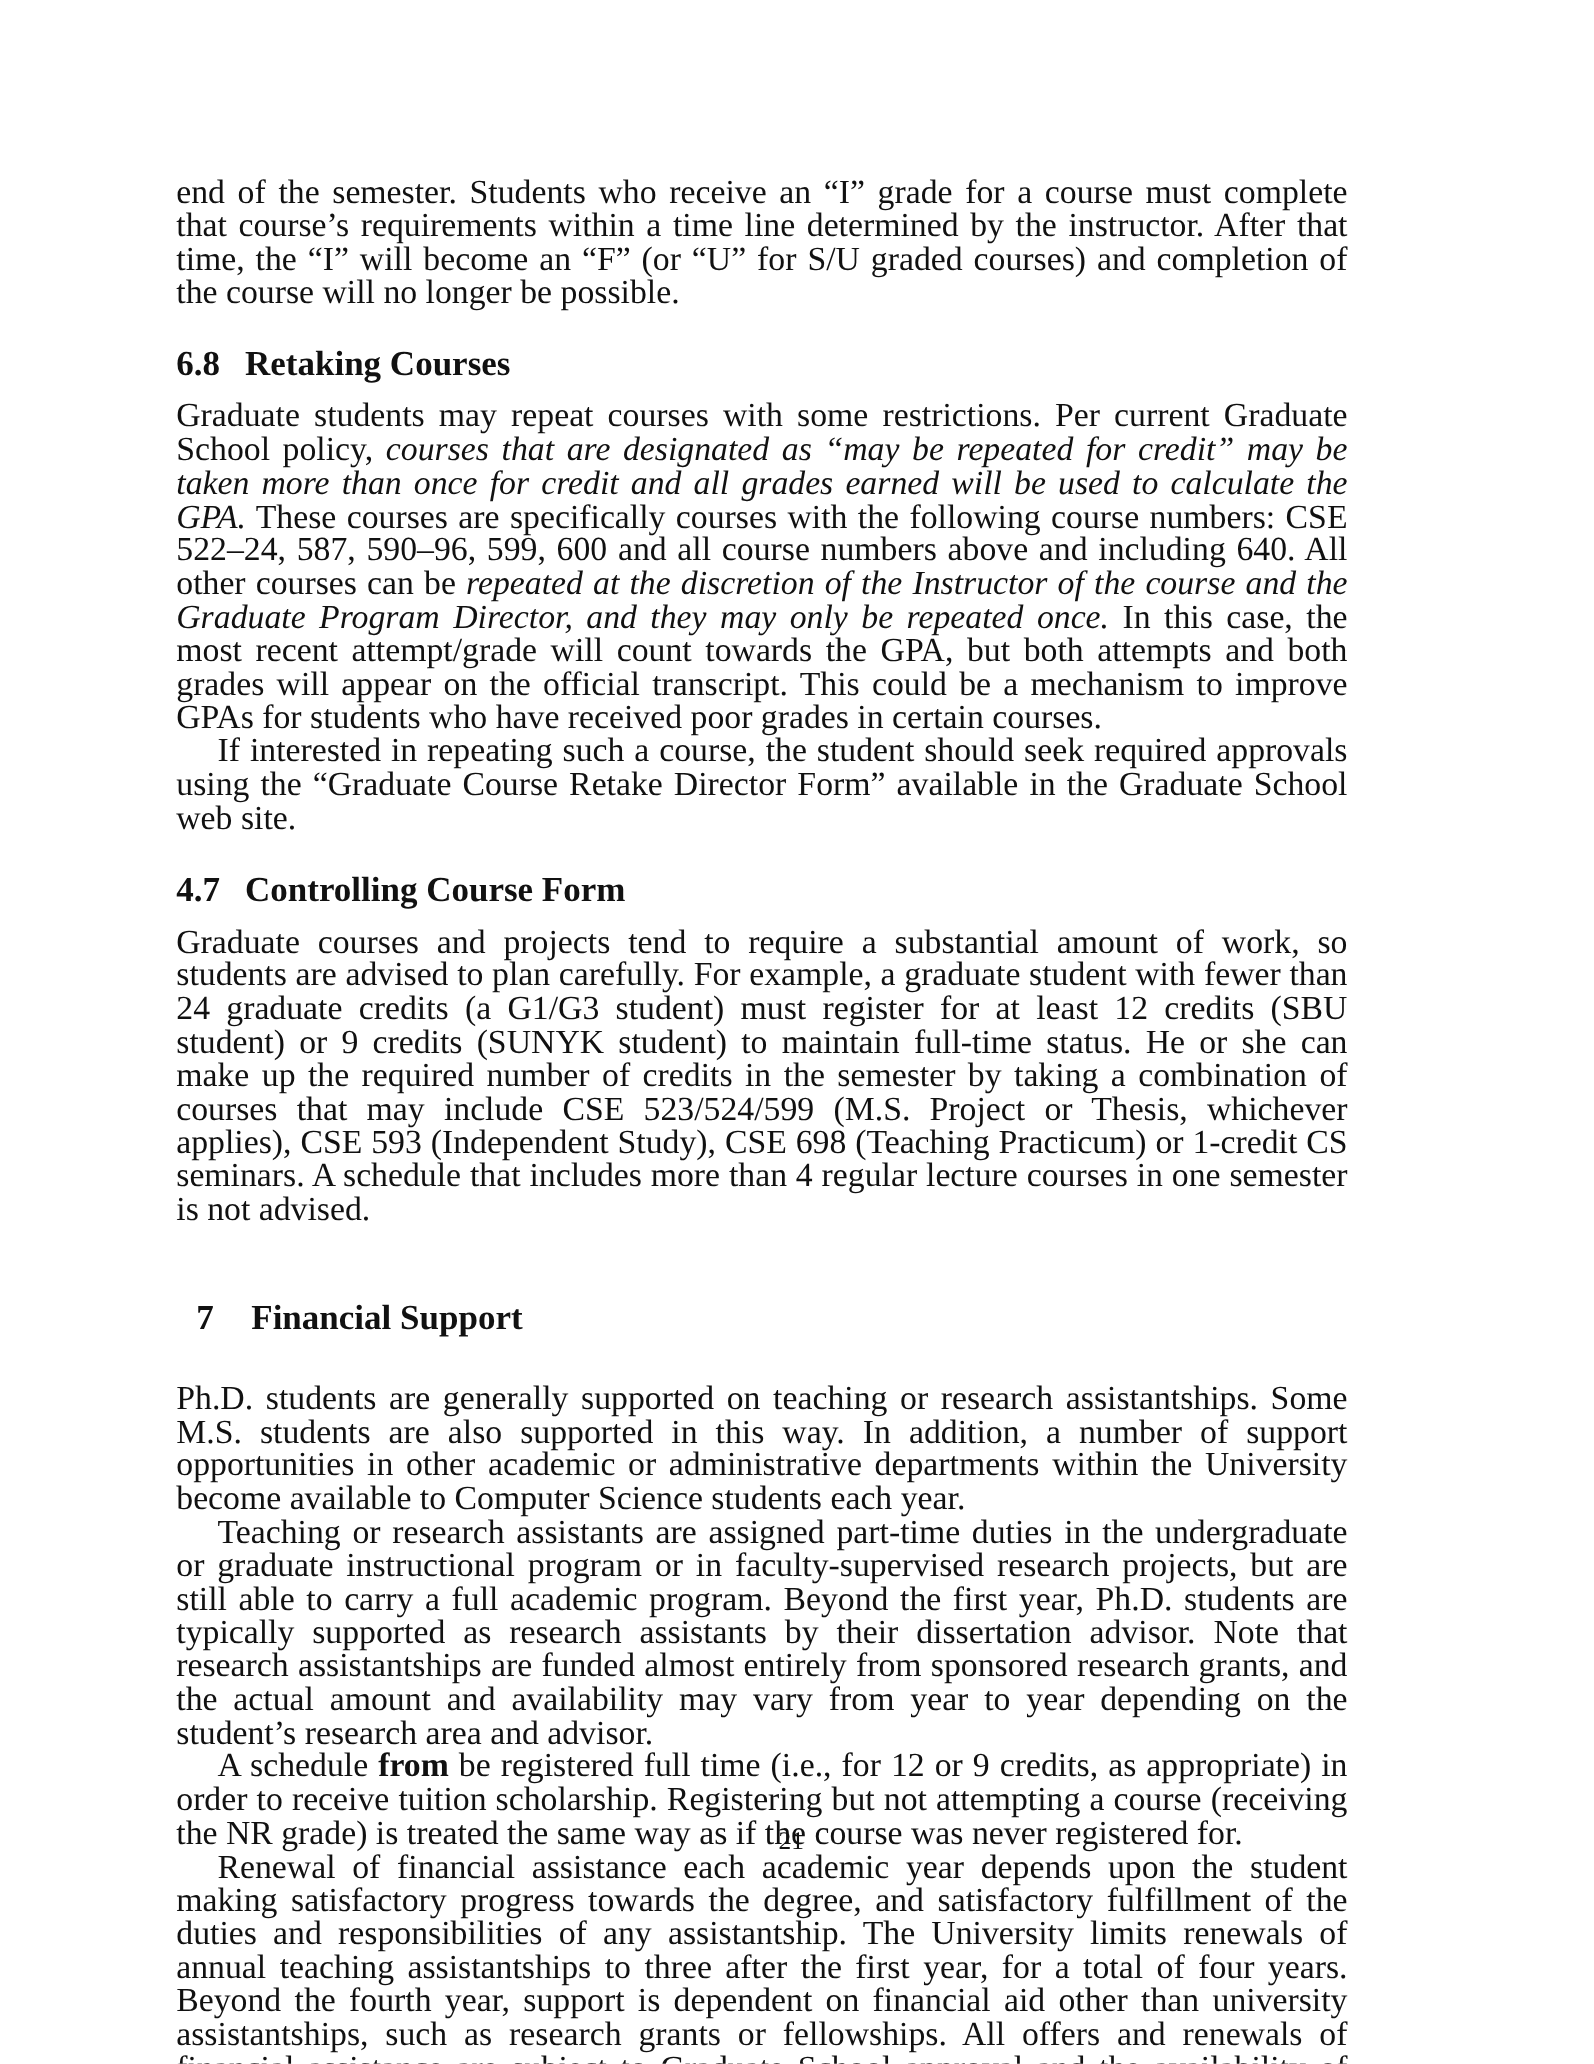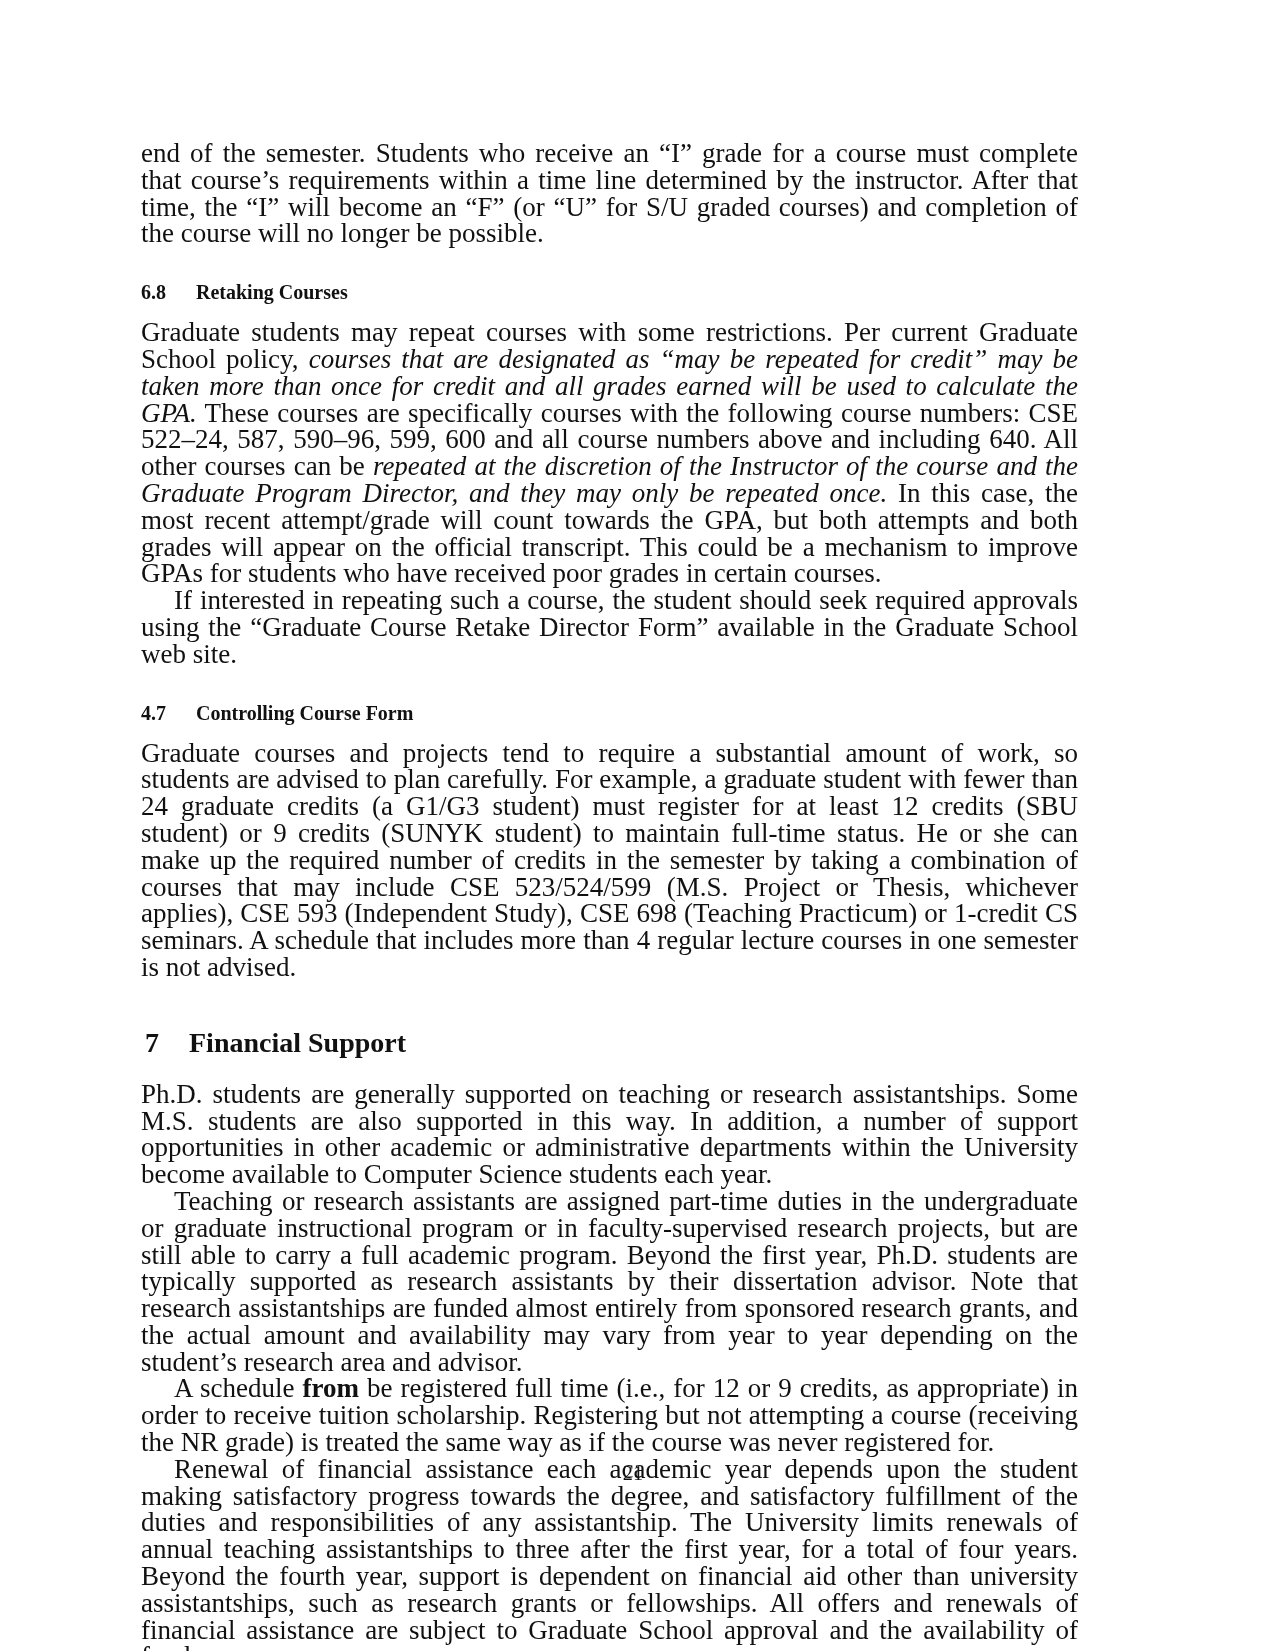--- a/index.html
+++ b/index.html
@@ -1,22 +1,22 @@
 <!DOCTYPE html>
 <html><head>
 <meta charset="utf-8">
 <style>
   html, body { margin: 0; padding: 0; background: #ffffff; }
   body { width: 1275px; height: 1651px; position: relative; overflow: hidden;
          font-family: "Liberation Serif", "DejaVu Serif", serif; color: #111; }
   .page { position: absolute; left: 141px; top: 140px; width: 937px; }
   p { margin: 0; font-size: 27px; line-height: 26.8px; text-align: justify; }
   p.indent { text-indent: 33px; }
-  h2 { margin: 0; font-size: 20px; font-weight: bold; line-height: 30px; }
-  h1 { margin: 4px; font-size: 28px; font-weight: bold; line-height: 36px; }
+  h2 { margin: 0; font-size: 28px; font-weight: bold; line-height: 30px; }
+  h1 { margin: 16px; font-size: 28px; font-weight: bold; line-height: 36px; }
   .num { display: inline-block; }
   .num2 { width: 55px; }
   .num1 { width: 44px; }
   .gap-h2 { height: 30px; }
   .gap-after-h2 { height: 12px; }
   .gap-h1 { height: 40px; }
   .gap-after-h1 { height: 16px; }
   i { font-style: italic; }
   b { font-weight: bold; }
   .pagenum { position: absolute; left: 0; width: 1266px; top: 1462px; text-align: center;

